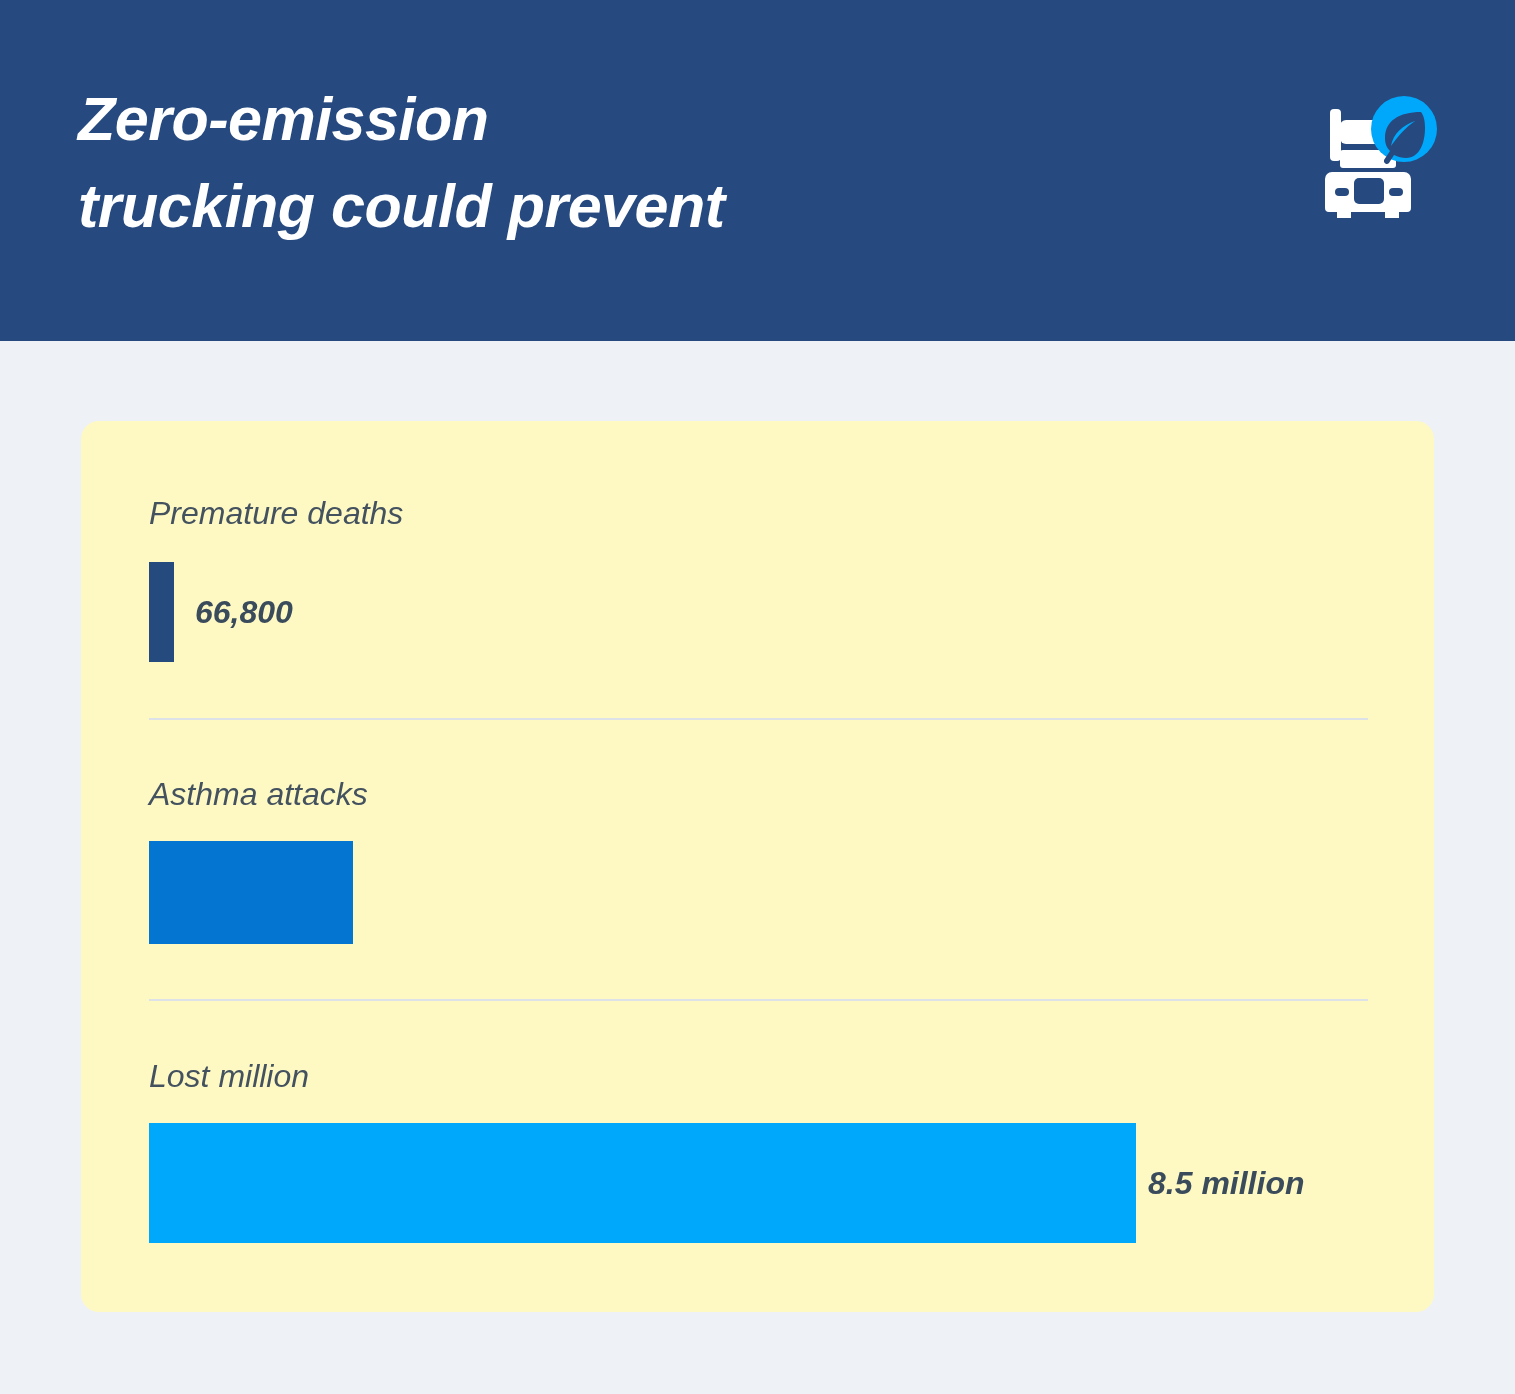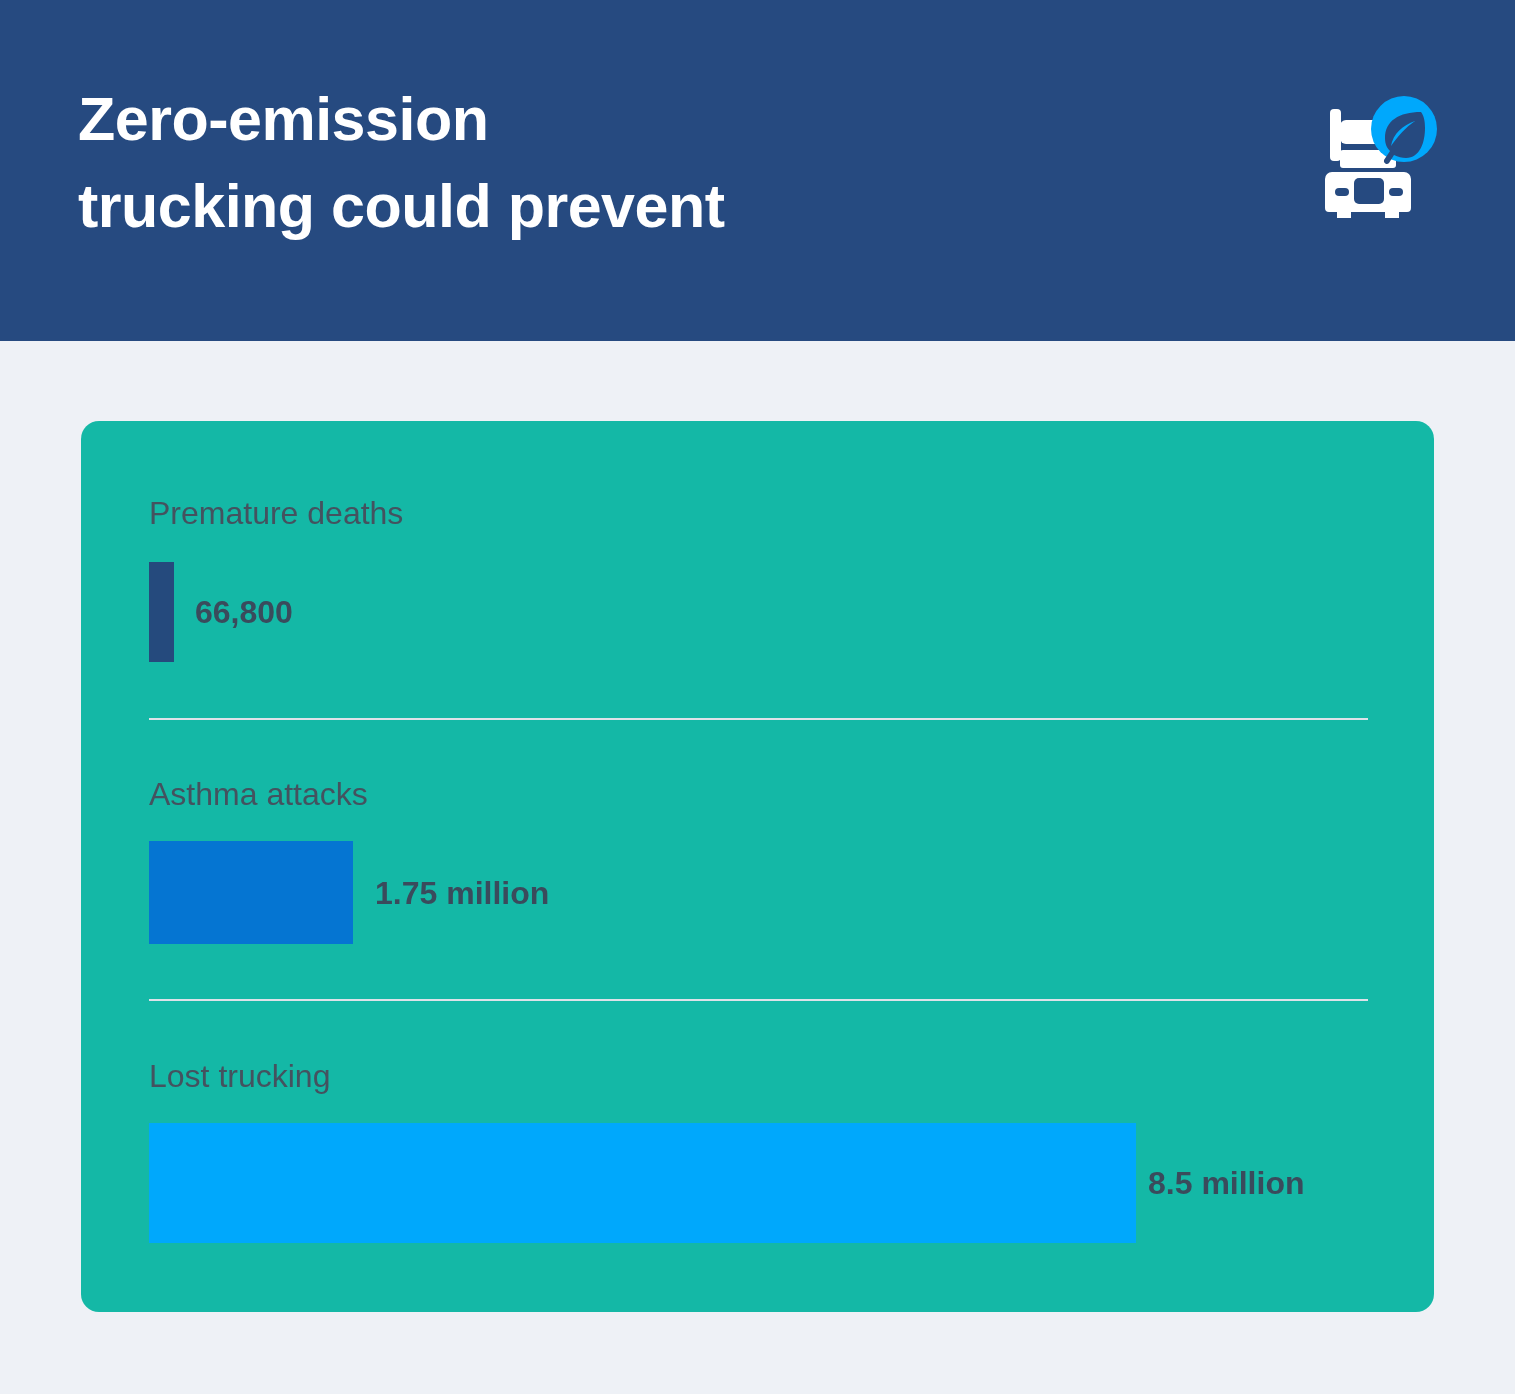--- a/index.html
+++ b/index.html
@@ -12,20 +12,21 @@
     background: #eef1f6;
     font-family: "Liberation Sans", sans-serif;
     overflow: hidden;
   }
 
   .page {
     position: relative;
     width: 1515px;
     height: 1394px;
     background: #eef1f6;
+    font-style: italic;
   }
 
   
   .header {
     position: absolute;
     left: 0;
     top: 0;
     width: 1515px;
     height: 341px;
     background: #264a80;
@@ -53,21 +54,21 @@
     height: 124px;
   }
 
   
   .card {
     position: absolute;
     left: 81px;
     top: 421px;
     width: 1353px;
     height: 891px;
-    background: #14b8a6;
+    background: #fef9c3;
     border-radius: 18px;
     box-sizing: border-box;
   }
 
   .rows {
     position: absolute;
     left: 68px;
     top: 0;
     width: 1219px;
   }
@@ -175,28 +176,27 @@
           <span class="stat-value">66,800</span>
         </div>
       </div>
 
       <div class="divider divider-1"></div>
 
       <div class="stat-row row-2">
         <div class="stat-label">Asthma attacks</div>
         <div class="bar-line">
           <span class="bar"></span>
-          <span class="stat-value">1.75 million</span>
         </div>
       </div>
 
       <div class="divider divider-2"></div>
 
       <div class="stat-row row-3">
-        <div class="stat-label">Lost trucking</div>
+        <div class="stat-label">Lost million</div>
         <div class="bar-line">
           <span class="bar"></span>
           <span class="stat-value">8.5 million</span>
         </div>
       </div>
 
     </div>
   </div>
 
 </div>

